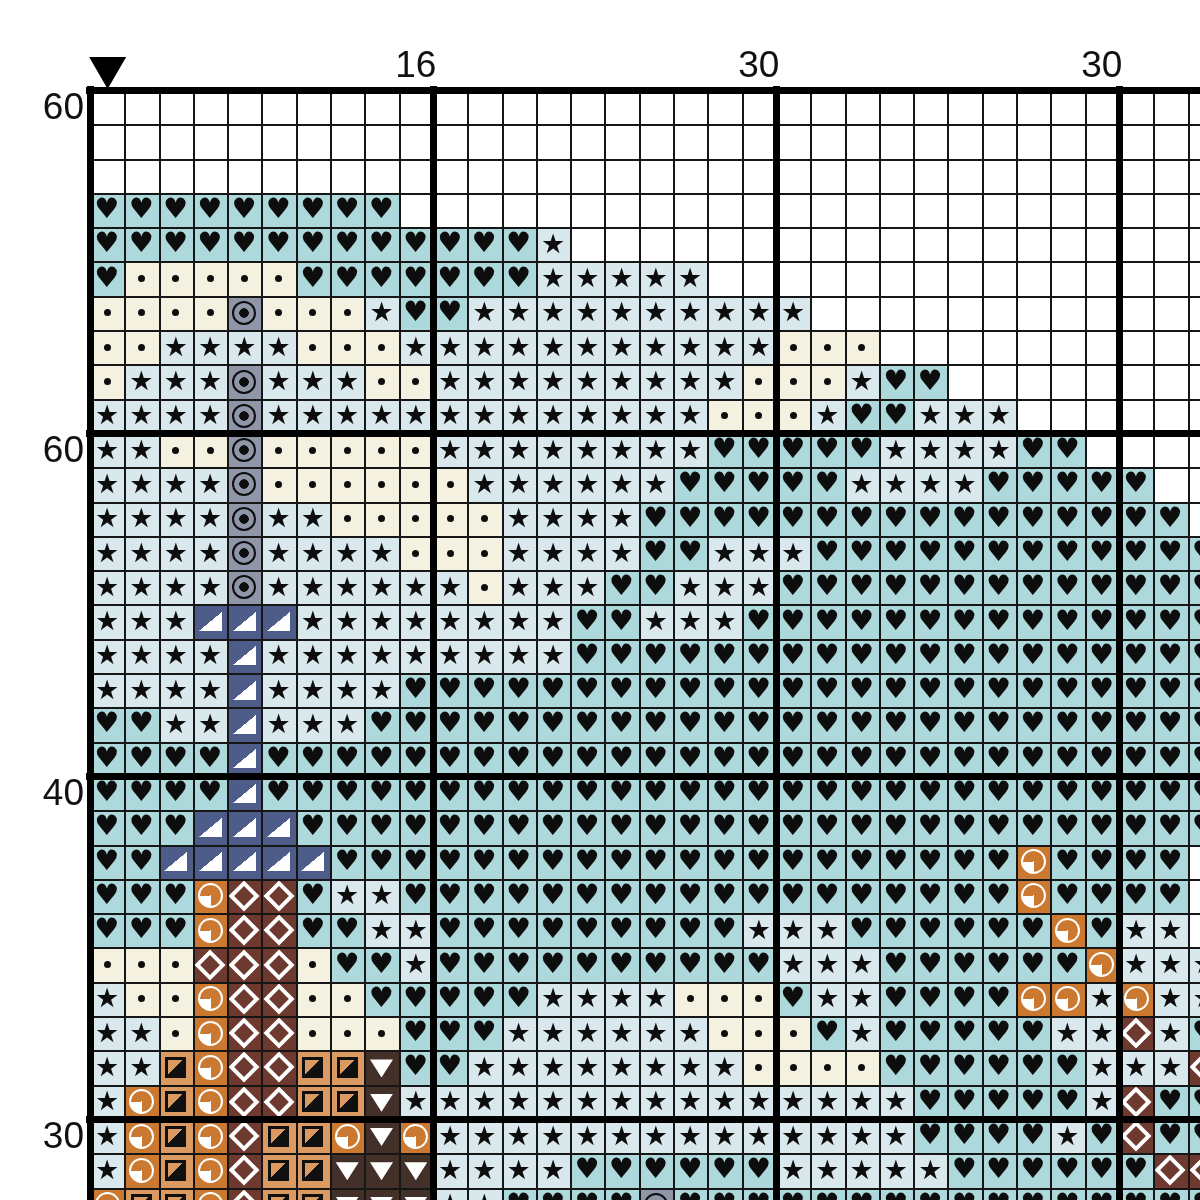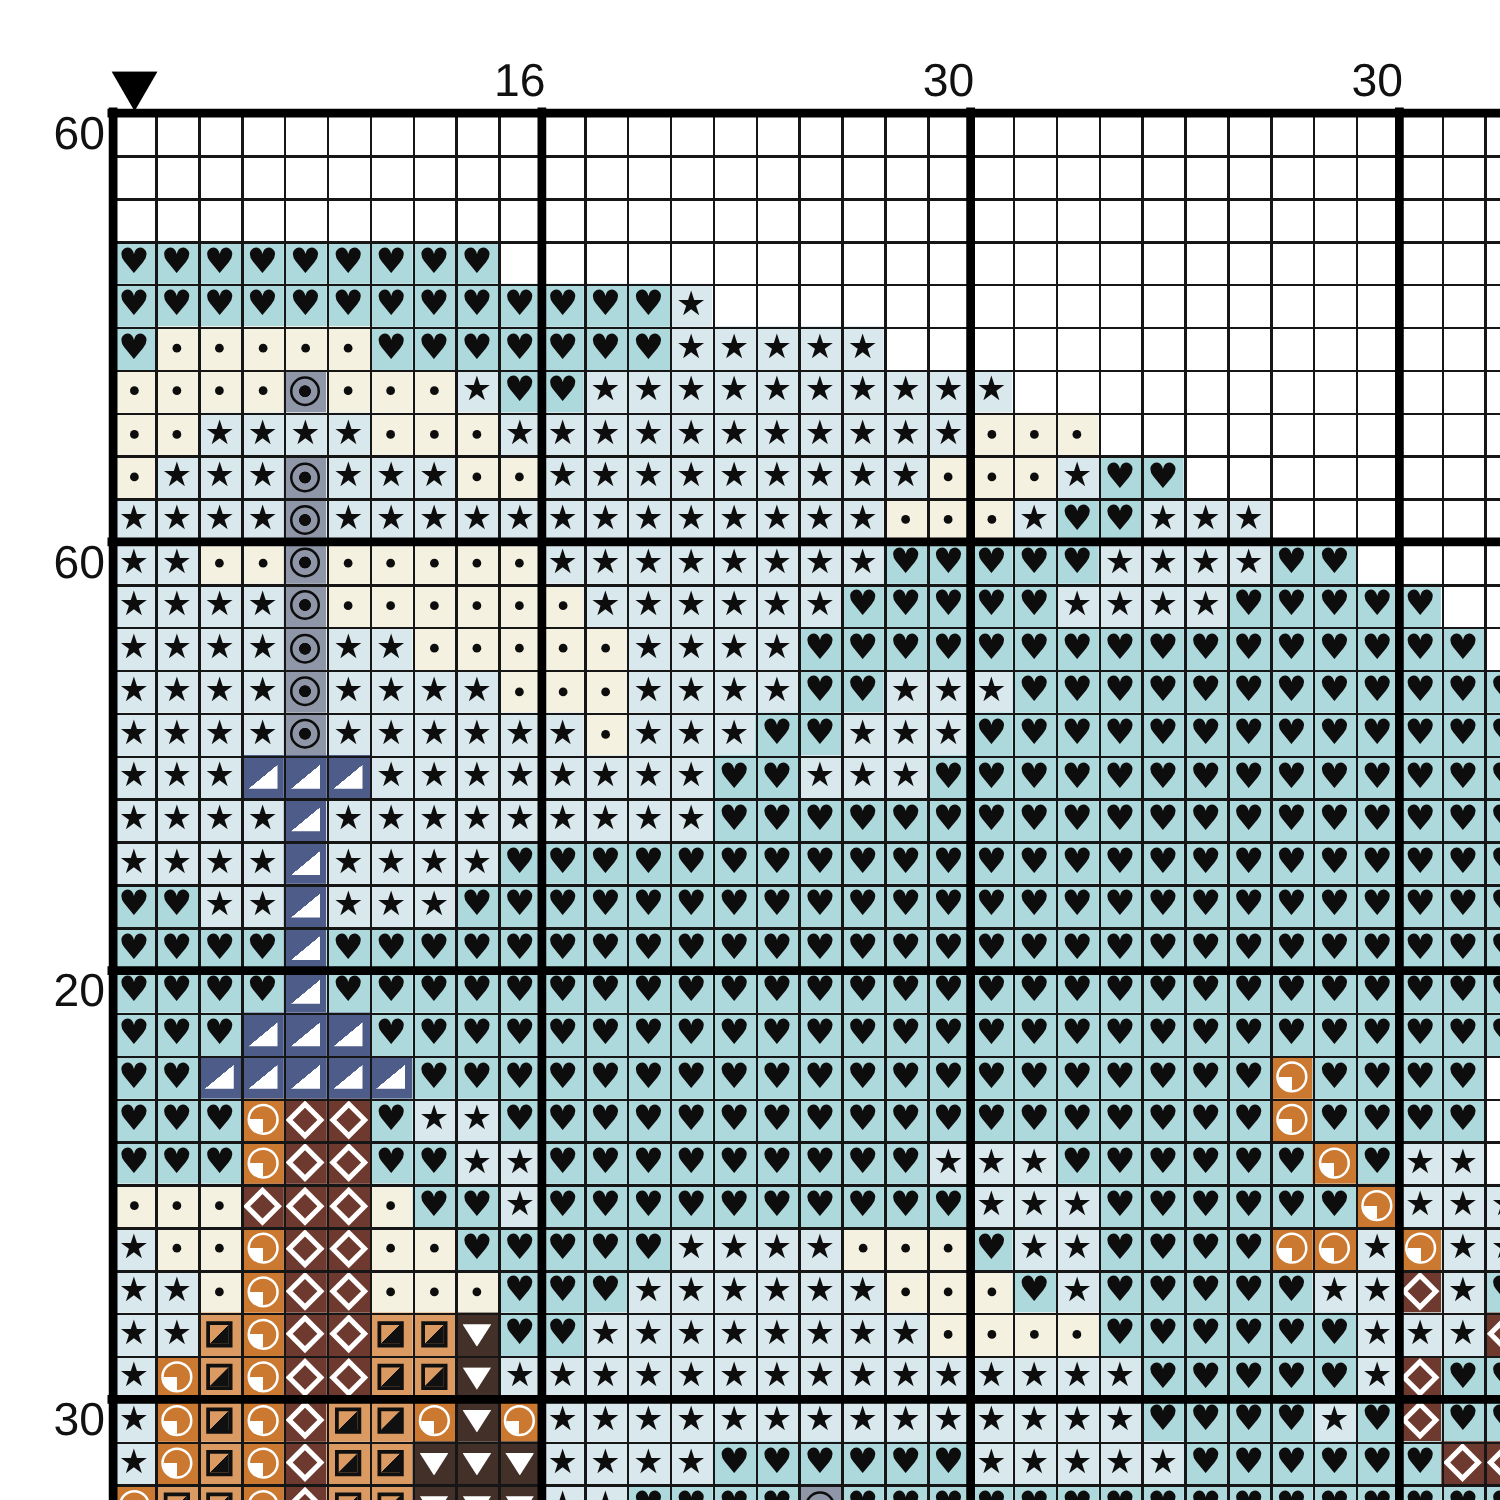--- a/index.html
+++ b/index.html
@@ -86,21 +86,21 @@
 <body>
 
 <div id="col-labels">
     <div class="col-label" style="left: 375.85px;">16</div>
     <div class="col-label" style="left: 718.85px;">30</div>
     <div class="col-label" style="left: 1061.85px;">30</div>
   </div>
 <div id="row-labels">
     <div class="row-label" style="top: 88.15px;">60</div>
     <div class="row-label" style="top: 431.15px;">60</div>
-    <div class="row-label" style="top: 774.15px;">20</div>
+    <div class="row-label" style="top: 774.15px;">40</div>
     <div class="row-label" style="top: 1117.15px;">30</div>
   </div>
 <div class="marker" id="marker" style="left: 89.15px;"></div>
 
 <div class="grid-wrap">
   <div class="grid" id="grid">
       <div class="cell" style="background: rgb(255, 255, 255);"></div>
       <div class="cell" style="background: rgb(255, 255, 255);"></div>
       <div class="cell" style="background: rgb(255, 255, 255);"></div>
       <div class="cell" style="background: rgb(255, 255, 255);"></div>

